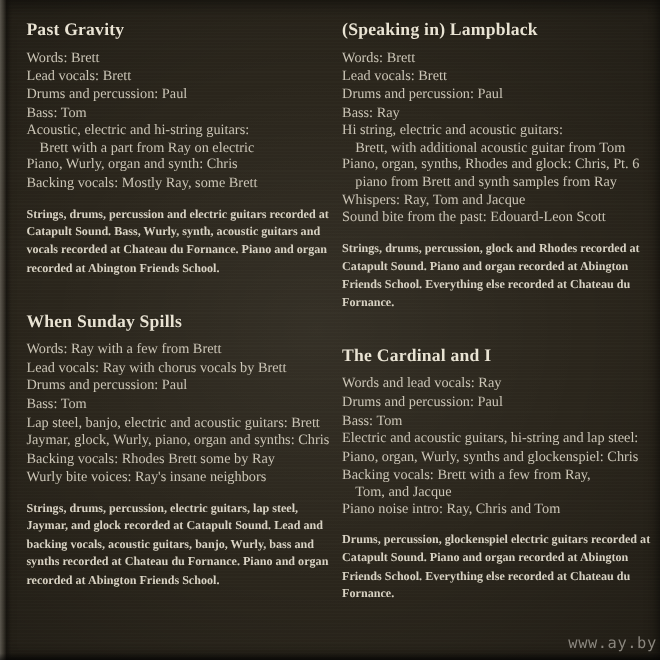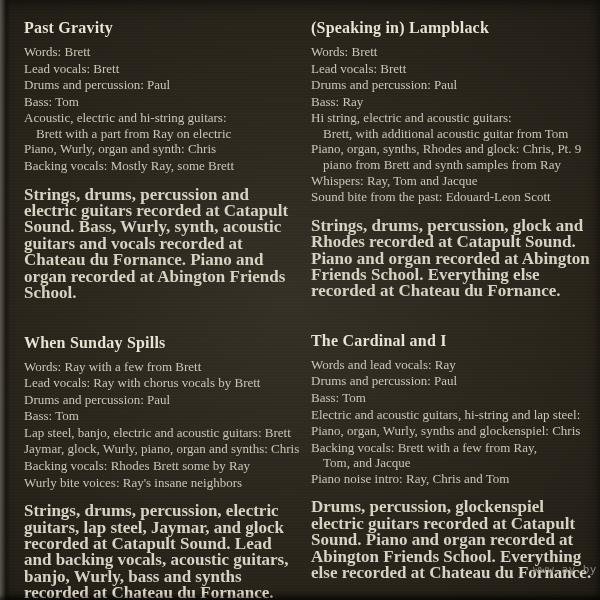--- a/index.html
+++ b/index.html
@@ -46,31 +46,31 @@
   }
   .credit-line {
     font-size: 13px;
     line-height: 16.6px;
     color: var(--text, #cbc5b6);
     white-space: nowrap;
   }
   .credit-line.cont { padding-left: 12px; line-height: 14.5px; }
   .recording-note {
     margin: 12px 0 0 0;
-    font-size: 17px;
+    font-size: 11px;
     line-height: 16.4px;
     font-weight: 700;
     color: var(--note, #d8d2c3);
   }
   .watermark {
     position: absolute;
     right: 3px;
-    bottom: 24px;
+    bottom: 7px;
     font-family: "DejaVu Sans Mono", "Liberation Mono", monospace;
-    font-size: 11px;
+    font-size: 14px;
     color: var(--watermark, #96928a);
     letter-spacing: 0.5px;
     opacity: 0.9;
   }
 </style>
 </head>
 <body>
 
 <div class="page">
   <div class="edge-left"></div>
@@ -107,21 +107,21 @@
   <div class="col col-right">
       <section class="song-section">
         <h2 class="song-title">(Speaking in) Lampblack</h2>
         <div class="credits">
           <div class="credit-line">Words: Brett</div>
           <div class="credit-line">Lead vocals: Brett</div>
           <div class="credit-line">Drums and percussion: Paul</div>
           <div class="credit-line">Bass: Ray</div>
           <div class="credit-line">Hi string, electric and acoustic guitars:</div>
           <div class="credit-line cont">Brett, with additional acoustic guitar from Tom</div>
-          <div class="credit-line">Piano, organ, synths, Rhodes and glock: Chris, Pt. 9</div>
+          <div class="credit-line">Piano, organ, synths, Rhodes and glock: Chris, Pt. 6</div>
           <div class="credit-line cont">piano from Brett and synth samples from Ray</div>
           <div class="credit-line">Whispers: Ray, Tom and Jacque</div>
           <div class="credit-line">Sound bite from the past: Edouard-Leon Scott</div>
         </div>
         <p class="recording-note">Strings, drums, percussion, glock and Rhodes recorded at Catapult Sound. Piano and organ recorded at Abington Friends School. Everything else recorded at Chateau du Fornance.</p>
       </section>
       <section class="song-section">
         <h2 class="song-title">The Cardinal and I</h2>
         <div class="credits">
           <div class="credit-line">Words and lead vocals: Ray</div>

